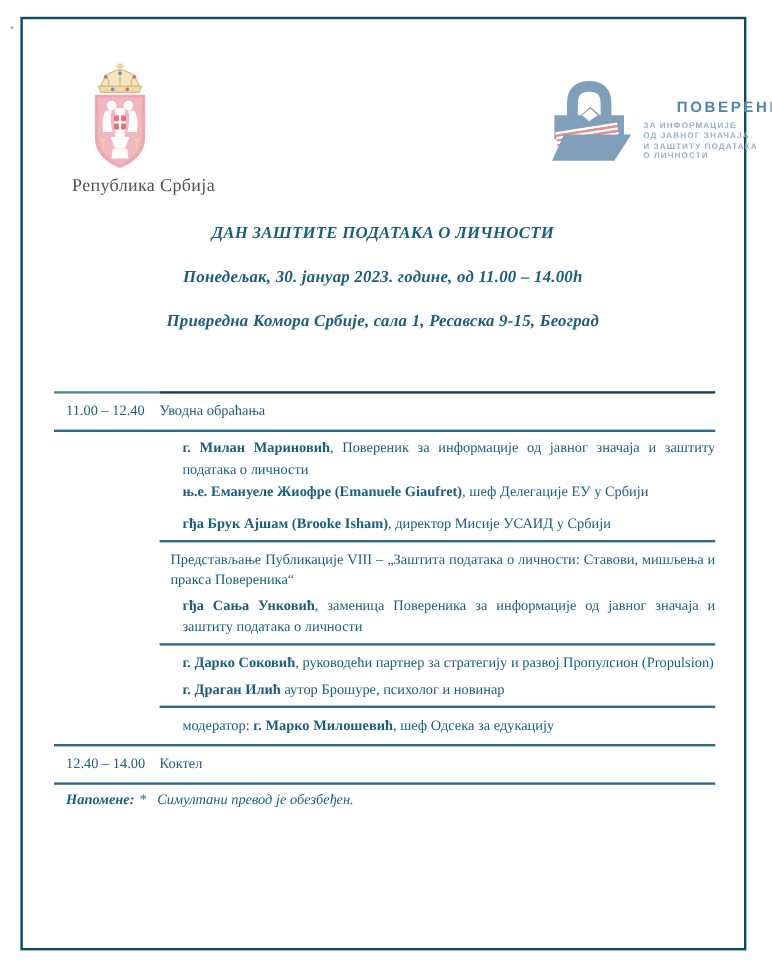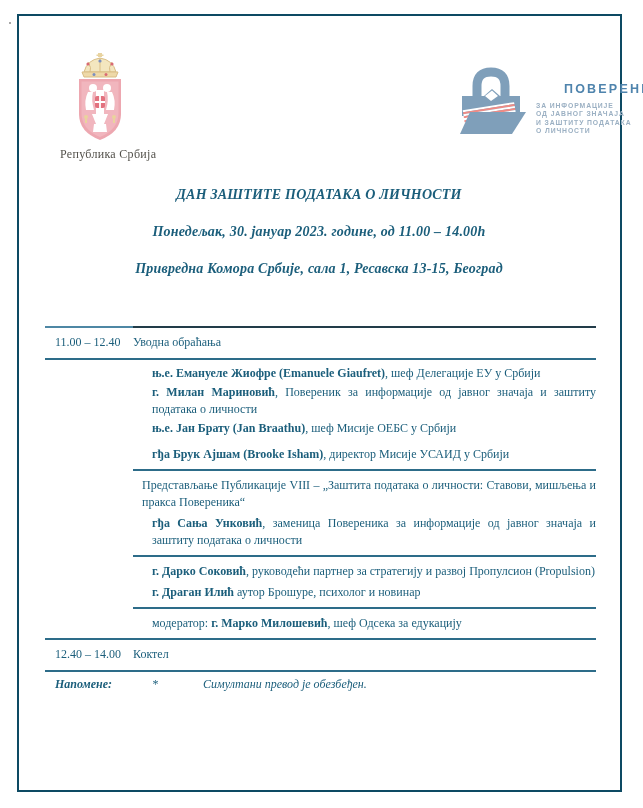--- a/index.html
+++ b/index.html
@@ -23,21 +23,21 @@
     overflow:hidden;
   }
   .frame{
     position:absolute;left:17px;top:14px;width:601px;height:774px;
     border:2px solid var(--frame);
   }
   .stray-dot{position:absolute;left:9px;top:22px;width:2px;height:2px;background:#8a8a8a;border-radius:50%;}
   
   .coat-wrap{position:absolute;left:60px;top:52px;width:80px;text-align:center;}
   .coat-wrap svg{display:block;margin:0 auto;}
-  .country-label{margin-top:3px;font-size:12px;color:var(--arms-text);letter-spacing:.3px;white-space:nowrap;}
+  .country-label{margin-top:3px;font-size:15px;color:var(--arms-text);letter-spacing:.3px;white-space:nowrap;}
   .comm-wrap{position:absolute;left:452px;top:66px;display:flex;align-items:flex-start;}
   .comm-text{padding-top:16px;margin-left:6px;font-family:"Liberation Sans", sans-serif;}
   .comm-title{font-size:12.5px;font-weight:bold;color:var(--logo-blue);letter-spacing:2.2px;white-space:nowrap;padding-left:28px;}
   .comm-sub{margin-top:6px;font-size:6.8px;line-height:8.3px;color:var(--logo-sub);letter-spacing:.9px;font-weight:bold;white-space:nowrap;}
   
   .title-block{position:absolute;left:17px;top:188px;width:604px;text-align:center;}
   .title-line{font-size:14px;font-weight:bold;font-style:italic;line-height:14px;margin-bottom:23px;letter-spacing:.2px;text-align:center;}
   
   .agenda{position:absolute;left:45px;top:326px;width:551px;font-size:12px;}
   .topline{height:2px;background:linear-gradient(90deg,var(--line-light) 0,var(--line-light) 88px,var(--line-dark) 88px,var(--line-dark) 100%);}
@@ -50,21 +50,21 @@
   .pad-bot{padding-bottom:5px;}
   .bullet{display:flex;margin:0 0 1px 2px;}
   .bullet .marker-cell{width:17px;flex:0 0 17px;padding-top:7px;}
   .marker{width:4px;height:4px;background:var(--text);}
   .bullet p{margin:0;text-align:justify;line-height:17.5px;}
   b{font-weight:bold;}
   .sub-sep{height:2px;background:var(--line);margin:5px 0 6px 0;}
   .heading{margin:0 0 4px 0;padding-left:9px;text-align:justify;line-height:17px;}
   .gap-sm{height:3px;}
   
-  .notes-row{display:flex;align-items:flex-start;padding:5px 0 0 0;font-style:italic;gap:36px;}
+  .notes-row{display:flex;align-items:flex-start;padding:5px 0 0 0;font-style:italic;}
   .notes-label{width:63px;padding-left:10px;box-sizing:border-box;font-weight:bold;white-space:nowrap;}
   .notes-star{width:23px;text-align:center;font-style:normal;}
   .notes-text{flex:1;}
 </style>
 </head>
 <body>
 
 <div class="frame"></div>
 <div class="stray-dot"></div>
 
@@ -137,46 +137,42 @@
       <div>ОД ЈАВНОГ ЗНАЧАЈА</div>
       <div>И ЗАШТИТУ ПОДАТАКА</div>
       <div>О ЛИЧНОСТИ</div>
     </div>
   </div>
 </div>
 
 <div class="title-block">
   <div class="title-line">ДАН ЗАШТИТЕ ПОДАТАКА О ЛИЧНОСТИ</div>
   <div class="title-line">Понедељак, 30. јануар 2023. године, од 11.00 – 14.00h</div>
-  <div class="title-line">Привредна Комора Србије, сала 1, Ресавска 13-15, Београд</div>
+  <div class="title-line">Привредна Комора Србије, сала 1, Ресавска 9-15, Београд</div>
 </div>
 
 <div class="agenda">
   <div class="topline"></div>
 
   <div class="session-row">
     <div class="session-time">11.00 – 12.40</div>
     <div class="session-title">Уводна обраћања</div>
   </div>
 
   <div class="sep-full"></div>
 
   <div class="content-col pad-top pad-bot">
 
     <div class="bullet">
       <span class="marker-cell"><span class="marker"></span></span>
+      <p><b>г. Милан Мариновић</b><span>, Повереник за информације од јавног значаја и заштиту података о личности</span></p>
+    </div>
+    <div class="bullet">
+      <span class="marker-cell"><span class="marker"></span></span>
       <p><b>њ.е. Емануеле Жиофре (Emanuele Giaufret)</b><span>, шеф Делегације ЕУ у Србији</span></p>
-    </div>
-    <div class="bullet">
-      <span class="marker-cell"><span class="marker"></span></span>
-      <p><b>г. Милан Мариновић</b><span>, Повереник за информације од јавног значаја и заштиту података о личности</span></p>
-    </div>
-    <div class="bullet">
-      <span class="marker-cell"><span class="marker"></span></span>
-      <p><b>њ.е. Јан Брату (Jan Braathu)</b><span>, шеф Мисије ОЕБС у Србији</span></p>
     </div>
     <div class="bullet">
       <span class="marker-cell"><span class="marker"></span></span>
     </div>
     <div class="bullet">
       <span class="marker-cell"><span class="marker"></span></span>
       <p><b>гђа Брук Ајшам (Brooke Isham)</b><span>, директор Мисије УСАИД у Србији</span></p>
     </div>
 
     <div class="sub-sep"></div>

